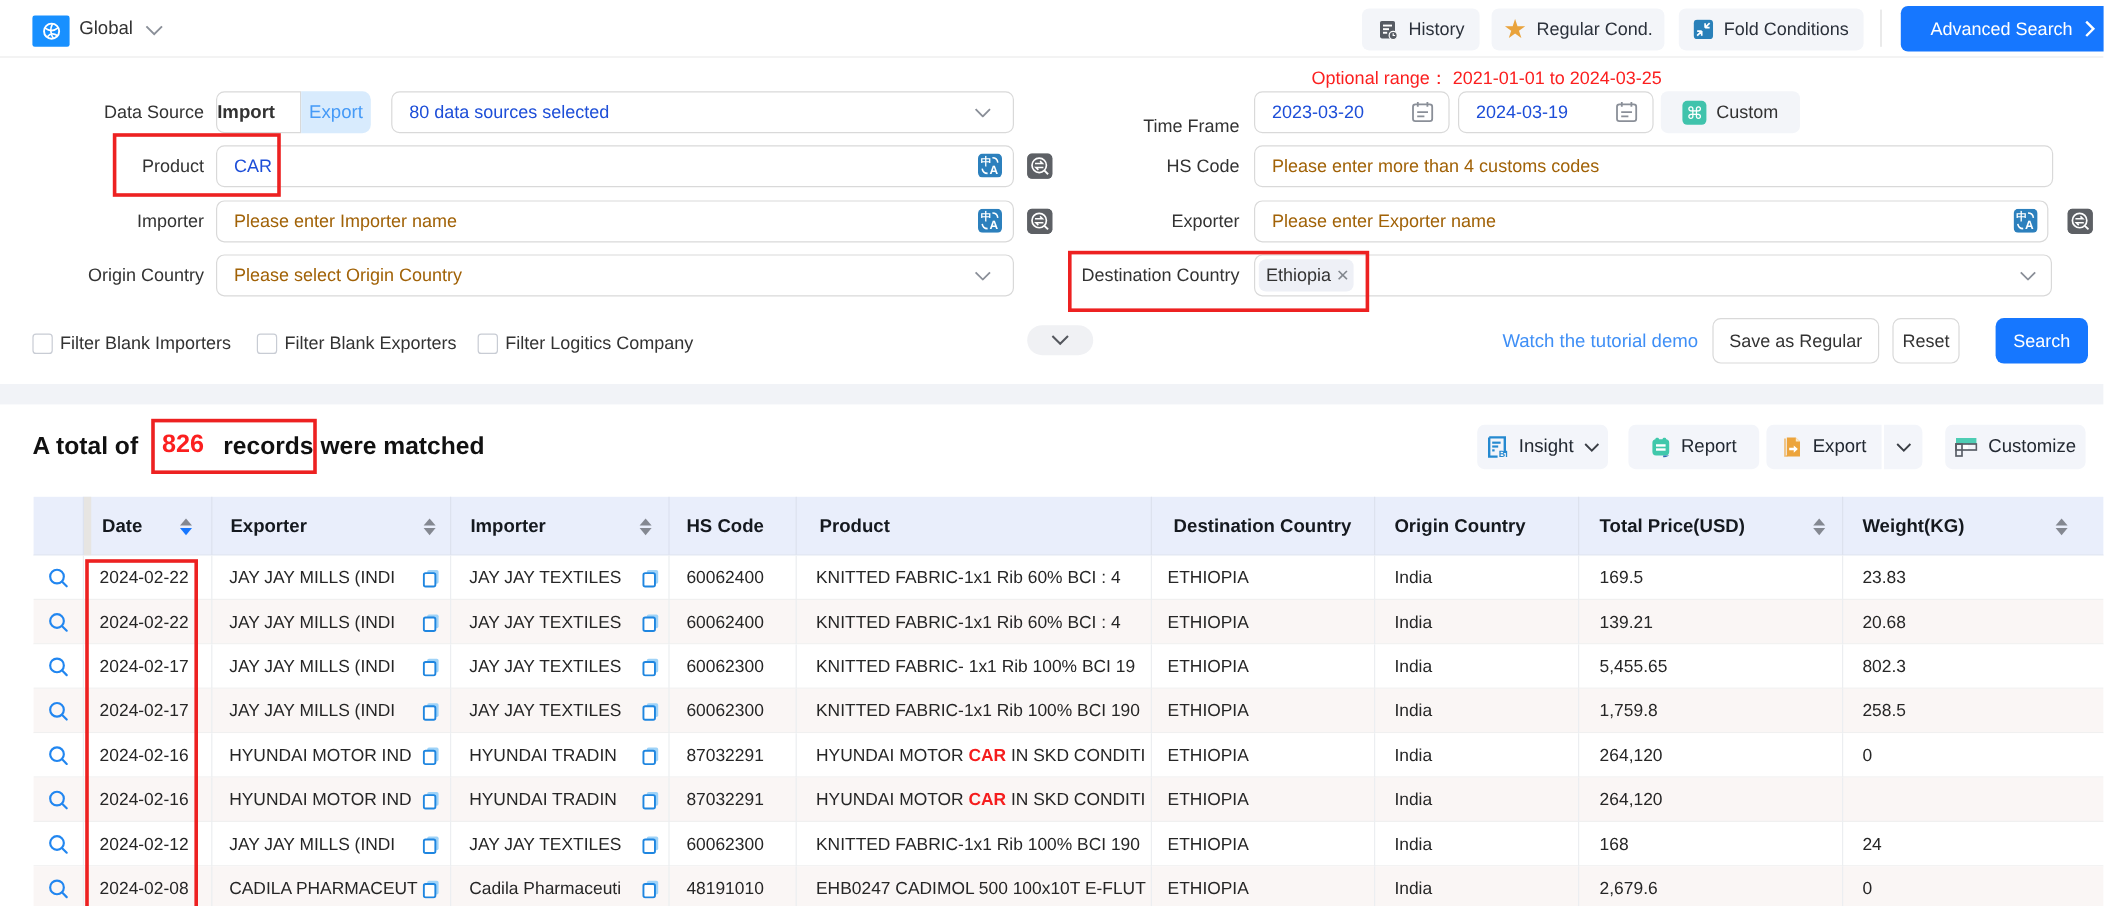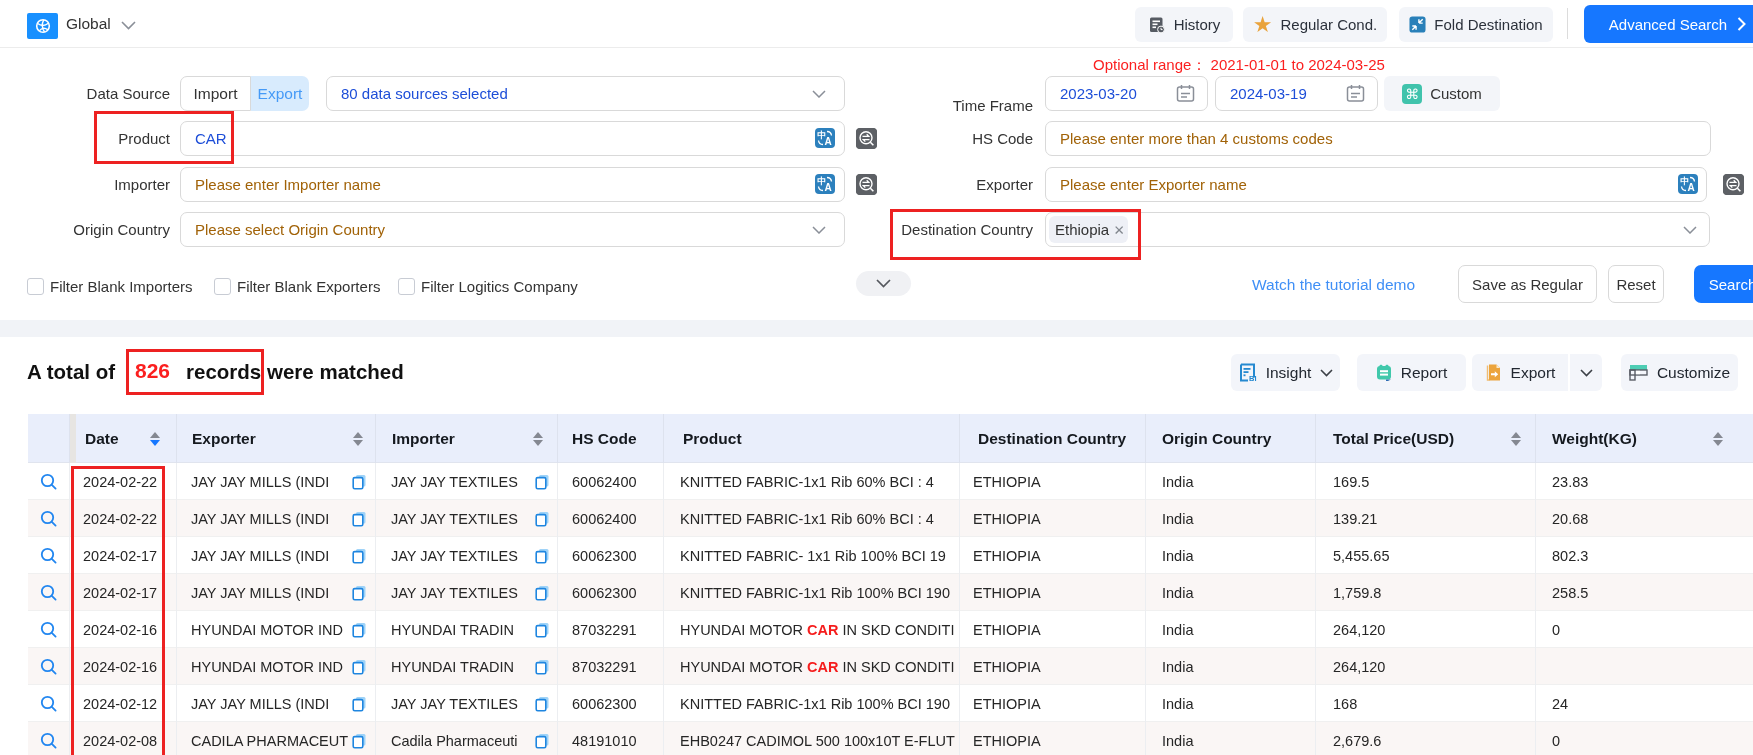--- a/index.html
+++ b/index.html
@@ -21,21 +21,21 @@
 .ph { color:#a16207; }
 .chev { position:absolute; width:14px; height:8px; }
 .outicon { position:absolute; width:21px; height:21px; border-radius:4px; background:#5d6065; }
 .transicon { position:absolute; width:20px; height:20px; }
 
 
 .cb { position:absolute; width:17px; height:17px; border:1px solid #c8ccd4; border-radius:3px; background:#fff; }
 .cblbl { position:absolute; font-size:15px; color:#333; height:17px; line-height:18px; }
 
 
-.formbtn { position:absolute; top:265px; height:38px; border:1px solid #d9d9d9; border-radius:7px; background:#fff; font-size:15px; color:#333; display:flex; align-items:center; justify-content:center;margin-left:31px; }
+.formbtn { position:absolute; top:265px; height:38px; border:1px solid #d9d9d9; border-radius:7px; background:#fff; font-size:15px; color:#333; display:flex; align-items:center; justify-content:center; }
 
 
 #band { position:absolute; left:0; top:320px; width:1753px; height:17px; background:#f1f3f7; }
 #title { position:absolute; left:27px; top:360px; font-size:20.5px; font-weight:bold; color:#111; }
 .resbtn { position:absolute; top:354px; height:37px; background:#f3f5fa; border-radius:6px; display:flex; align-items:center; justify-content:center; gap:9px; font-size:15.5px; color:#222831; }
 
 
 #tbl { position:absolute; left:28px; top:414px; width:1725px; height:341px; }
 .hrow { position:absolute; left:0; top:0; height:49px; width:1725px; background:#e9eefb; display:flex; border-bottom:1px solid #e0e4ee; }
 .hcell { height:49px; display:flex; align-items:center; font-weight:bold; font-size:15.5px; color:#15191f; border-right:1px solid #dde2ee; }
@@ -78,33 +78,33 @@
   <div class="graybtn" style="left:1243px;width:144px;">
     <span style="color:#e9a33c;font-size:22px;line-height:20px;">★</span>
     <span>Regular Cond.</span>
   </div>
   <div class="graybtn" style="left:1399px;width:154px;">
     <svg width="17" height="17" viewBox="0 0 18 18">
           <rect x="0.5" y="0.5" width="17" height="17" rx="3" fill="#2980b9"></rect>
           <path d="M10.5 7.5 L14.5 3.5 M10.5 7.5 l4 0 m-4 0 l0 -4" stroke="#fff" stroke-width="1.5" fill="none"></path>
           <path d="M7.5 10.5 L3.5 14.5 M7.5 10.5 l-4 0 m4 0 l0 4" stroke="#fff" stroke-width="1.5" fill="none"></path>
         </svg>
-    <span>Fold Destination</span>
+    <span>Fold Conditions</span>
   </div>
   <div class="abs" style="left:1567px;top:8px;width:1px;height:31px;background:#dcdcdc;"></div>
   <div id="advbtn" style="left:1584px;width:187px;gap:10px;">
     <span>Advanced Search</span>
     <svg width="9" height="14" viewBox="0 0 9 14">
           <polyline points="1.5,1 7.5,7 1.5,13" fill="none" stroke="#fff" stroke-width="2"></polyline>
         </svg>
   </div>
 </div>
 
 <div class="lbl" style="left:0;top:76px;width:170px;">Data Source</div>
-<div class="abs" style="left:180px;top:76px;width:71px;height:35px;border:1px solid #d9d9d9;border-radius:7px 0 0 7px;background:#fff;text-align:center;line-height:33px;font-size:15.5px;">Import</div>
+<div class="abs" style="left:180px;top:76px;width:71px;height:35px;border:1px solid #d9d9d9;border-radius:7px 0 0 7px;background:#fff;line-height:33px;font-size:15.5px;font-weight:bold;">Import</div>
 <div class="abs" style="left:251px;top:76px;width:58px;height:35px;border-radius:0 7px 7px 0;background:#d8ebfd;text-align:center;line-height:35px;font-size:15.5px;color:#459af7;">Export</div>
 <div class="inp" style="left:326px;top:76px;width:519px;">80 data sources selected</div>
 <svg class="chev" style="left:812px;top:90px;" viewBox="0 0 14 8">
       <polyline points="1,1 7,7 13,1" fill="none" stroke="#8a8f98" stroke-width="1.5"></polyline>
     </svg>
 
 <div class="lbl" style="left:0;top:121px;width:170px;">Product</div>
 <div class="inp" style="left:180px;top:121px;width:665px;">CAR</div>
 <svg class="transicon" style="left:815px;top:128px;" viewBox="0 0 20 20">
       <rect x="0" y="0" width="20" height="20" rx="4" fill="#2c80bd"></rect>

